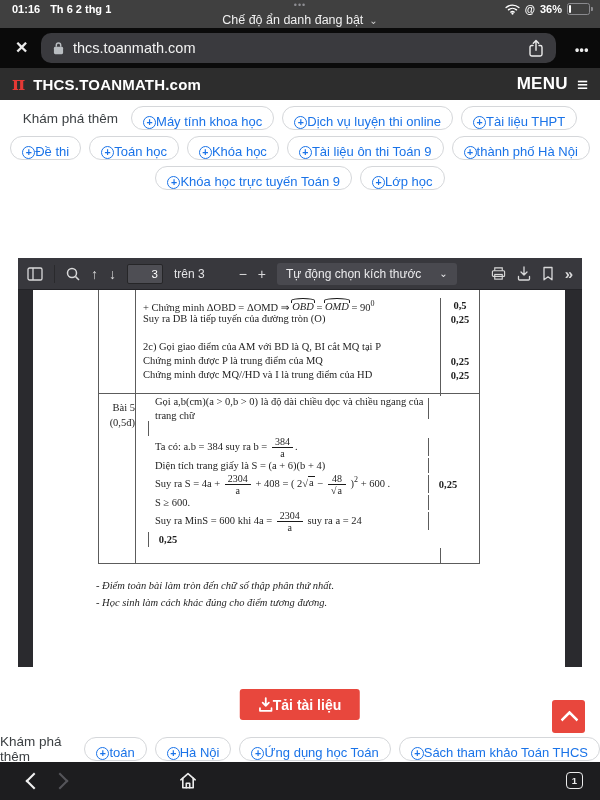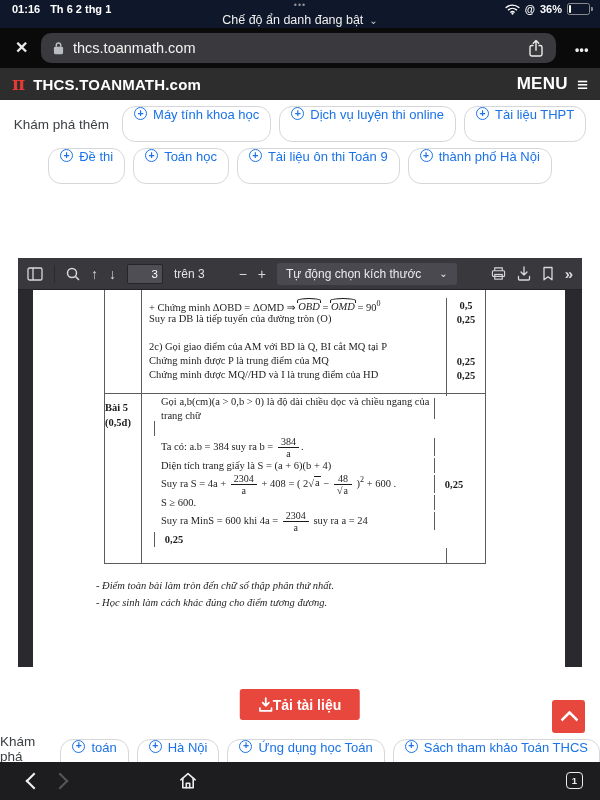--- a/index.html
+++ b/index.html
@@ -1,20 +1,20 @@
 <!DOCTYPE html>
 <html><head>
 <meta charset="utf-8">
 <style>
   html,body{margin:0;padding:0}
   body{width:600px;height:800px;position:relative;background:#fff;overflow:hidden;
        font-family:"Liberation Sans",sans-serif;-webkit-font-smoothing:antialiased}
 
   
-  #statusbar{position:absolute;top:0;left:0;right:0;height:28px;background:#0f172a;color:#fff}
+  #statusbar{position:absolute;top:0;left:0;right:0;height:28px;background:#404040;color:#fff}
   .sb-left{position:absolute;left:12px;top:3px;font-size:11px;font-weight:bold;display:flex;gap:10px}
   .sb-dots{position:absolute;top:0;left:50%;transform:translateX(-50%);font-size:9px;color:#8e8e93;letter-spacing:1px}
   .sb-right{position:absolute;right:10px;top:3px;display:flex;align-items:center;gap:5px;font-size:11px;font-weight:bold}
   .at-icon{font-size:10.5px;font-weight:bold}
   .batt{width:21px;height:10px;border:1px solid #8a8a8e;border-radius:2.5px;position:relative}
   .batt i{position:absolute;left:1px;top:1px;bottom:1px;width:2px;background:#fff;border-radius:1px}
   .batt::after{content:"";position:absolute;right:-3.5px;top:2.5px;width:2px;height:4px;background:#8a8a8e;border-radius:0 1px 1px 0}
   .incog{position:absolute;top:13px;left:50%;transform:translateX(-50%);font-size:12.5px;color:#f0f0f0;white-space:nowrap;display:flex;gap:6px;align-items:center}
   .incog .chev{font-size:10px;color:#cfcfcf}
 
@@ -32,21 +32,21 @@
   .logo-pi{color:#e53935;font-family:"DejaVu Serif",serif;font-weight:bold;font-size:18px;margin-right:8px;line-height:1}
   .brand{color:#fff;font-weight:bold;font-size:15px;letter-spacing:.2px}
   .hdr-right{margin-left:auto;display:flex;align-items:center;gap:9px}
   .menu-label{color:#fff;font-weight:bold;font-size:17px;letter-spacing:.3px}
   .hamburger{color:#fff;font-size:19px;line-height:1}
 
   
   #topexplore{position:absolute;top:100px;left:0;right:0;height:86px;background:#fff}
   .tagrow{display:flex;justify-content:center;align-items:center;gap:8px;margin-top:6px}
   .tagrow .rowlabel{color:#3c4043;font-size:13.5px;margin-right:5px}
-  .pill{display:inline-flex;align-items:flex-start;gap:6px;height:36px;padding:0 11px;border:1px solid #d5d7da;border-radius:13px;
+  .pill{display:inline-flex;align-items:flex-end;height:24px;padding:0 11px;border:1px solid #d5d7da;border-radius:13px;
         color:#1a73e8;font-size:13px;white-space:nowrap;background:#fff;box-sizing:border-box}
   .pi{width:13px;height:13px;border:1.3px solid #1a73e8;border-radius:50%;position:relative;flex:none;box-sizing:border-box}
   .pi::before{content:"+";position:absolute;top:50%;left:50%;transform:translate(-50%,-54%);font-size:10.5px;font-weight:bold;line-height:1}
 
   
   #pdf{position:absolute;left:18px;top:258px;width:564px;height:409px}
   #pdftoolbar{height:32px;background:#38383d;display:flex;align-items:center;color:#d9d9da;padding:0 9px;gap:11px;box-sizing:border-box;border-bottom:1px solid #232327}
   .tb-sep{width:1px;height:18px;background:#2a2a2d}
   .tb-txt{font-size:14px;line-height:1}
   .pageinput{width:36px;height:20px;background:#4e4e54;border:1px solid #262628;border-radius:2px;color:#fff;
@@ -54,23 +54,23 @@
   .pageof{font-size:12px;color:#e4e4e6}
   .zoomdrop{height:22px;background:#49494f;border-radius:3px;padding:0 9px;font-size:12px;display:flex;align-items:center;gap:18px;color:#ececee}
   .zoomdrop .chev{font-size:10px}
   .tb-flex{flex:1}
   .tb-chevrons{font-size:15px;font-weight:bold}
   #pdfbody{position:absolute;top:32px;left:0;right:0;bottom:0;background:#2a2a2e}
   #pdfpage{position:absolute;left:15px;top:0;width:532px;height:377px;background:#fff;color:#1d1d1d;
            font-family:"Liberation Serif",serif;overflow:hidden}
 
   
-  .ptable{position:absolute;left:71px;top:0;width:382px;border-left:1px solid #5c5c5c;border-right:1px solid #5c5c5c;box-sizing:border-box;font-size:10.5px}
+  .ptable{position:absolute;left:65px;top:0;width:382px;border-left:1px solid #5c5c5c;border-right:1px solid #5c5c5c;box-sizing:border-box;font-size:10.5px}
   .trow{display:flex;border-bottom:1px solid #5c5c5c;box-sizing:border-box}
-  .tlabel{width:37px;flex:none;border-right:1px solid #5c5c5c;text-align:left;font-weight:bold;padding-top:6px;line-height:15px;box-sizing:border-box}
+  .tlabel{width:37px;flex:none;border-right:1px solid #5c5c5c;text-align:right;font-weight:normal;padding-top:6px;line-height:15px;box-sizing:border-box}
   .tlines{flex:1;display:flex;flex-direction:column;min-width:0}
   .r1{height:103px;padding-top:8px;box-sizing:border-box}
   .r2 .tlines{padding-top:3px}
   .row2{height:170px}
   .tline{display:flex;align-items:center;min-height:14px}
   .r2row .tline{min-height:15px;margin:1px 12px}
   .tfill{flex:1;margin:0 !important}
   .tcontent{flex:1;padding:0 4px 0 7px;line-height:13.5px}
   .tscore{width:39px;flex:none;align-self:stretch;border-left:1px solid #5c5c5c;display:flex;align-items:center;justify-content:center;
           font-weight:bold;box-sizing:border-box}
@@ -184,25 +184,39 @@
       <span class="pill">
         <span class="pi"></span>
         <span>Đề thi</span>
       </span>
       <span class="pill">
         <span class="pi"></span>
         <span>Toán học</span>
       </span>
       <span class="pill">
         <span class="pi"></span>
+        <span>Khóa học</span>
+      </span>
+      <span class="pill">
+        <span class="pi"></span>
         <span>Tài liệu ôn thi Toán 9</span>
       </span>
       <span class="pill">
         <span class="pi"></span>
         <span>thành phố Hà Nội</span>
+      </span>
+    </div>
+  <div class="tagrow" id="tagrow2">
+      <span class="pill">
+        <span class="pi"></span>
+        <span>Khóa học trực tuyến Toán 9</span>
+      </span>
+      <span class="pill">
+        <span class="pi"></span>
+        <span>Lớp học</span>
       </span>
     </div>
 </div>
 
 <div id="pdf">
   <div id="pdftoolbar">
     <svg width="16" height="14" viewBox="0 0 16 14">
       <g fill="none" stroke="#d9d9da" stroke-width="1.3">
         <rect x="1" y="1" width="14" height="12" rx="1.6"></rect>
           <line x1="6" y1="1" x2="6" y2="13"></line>

